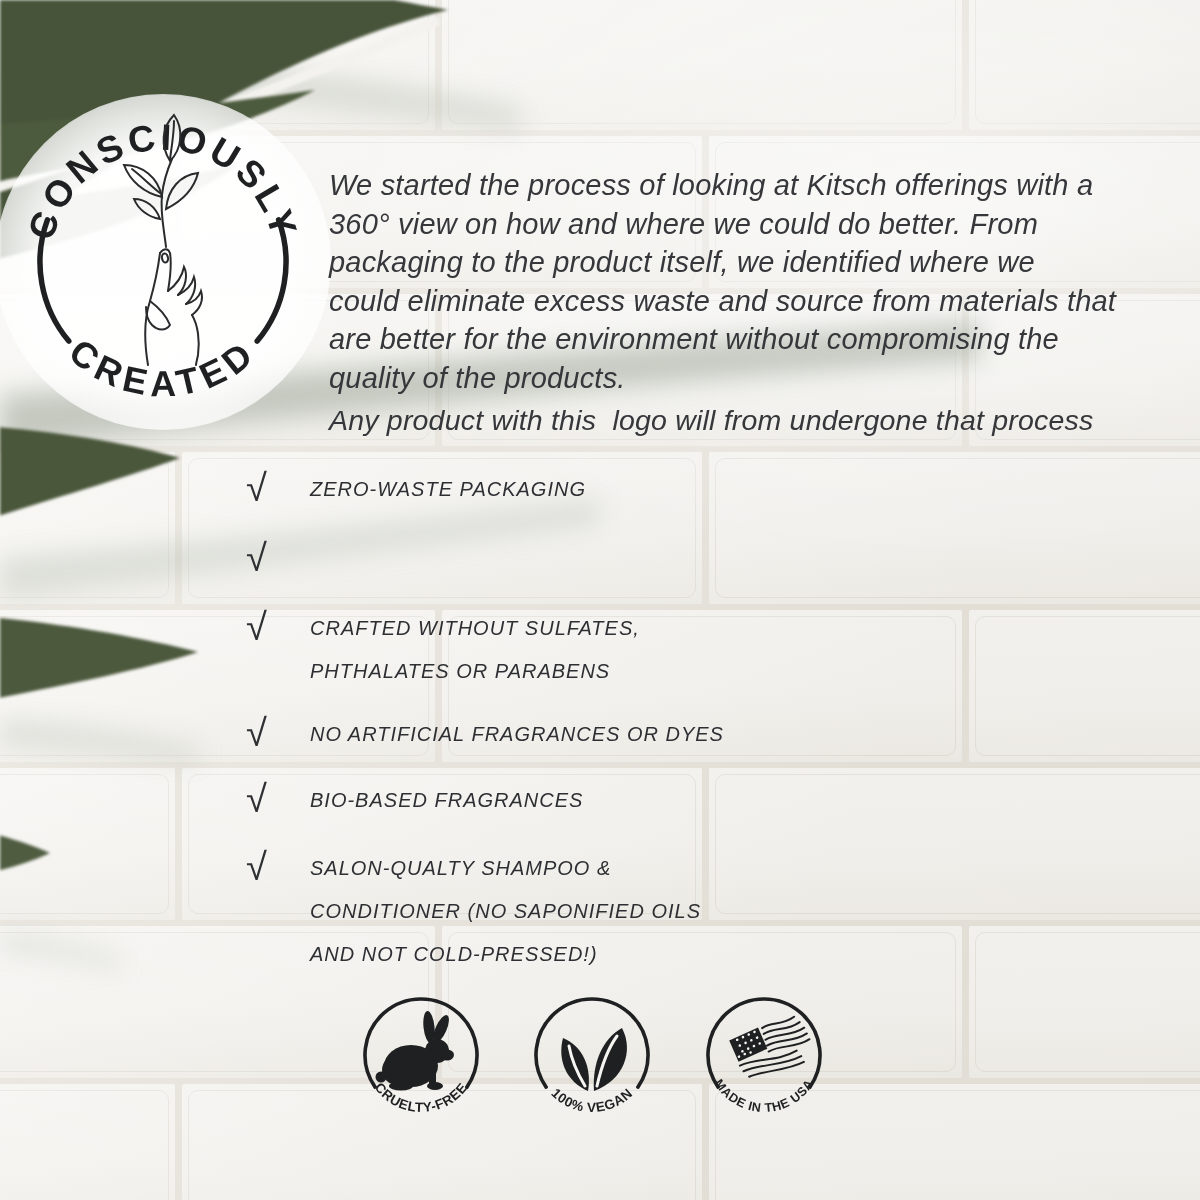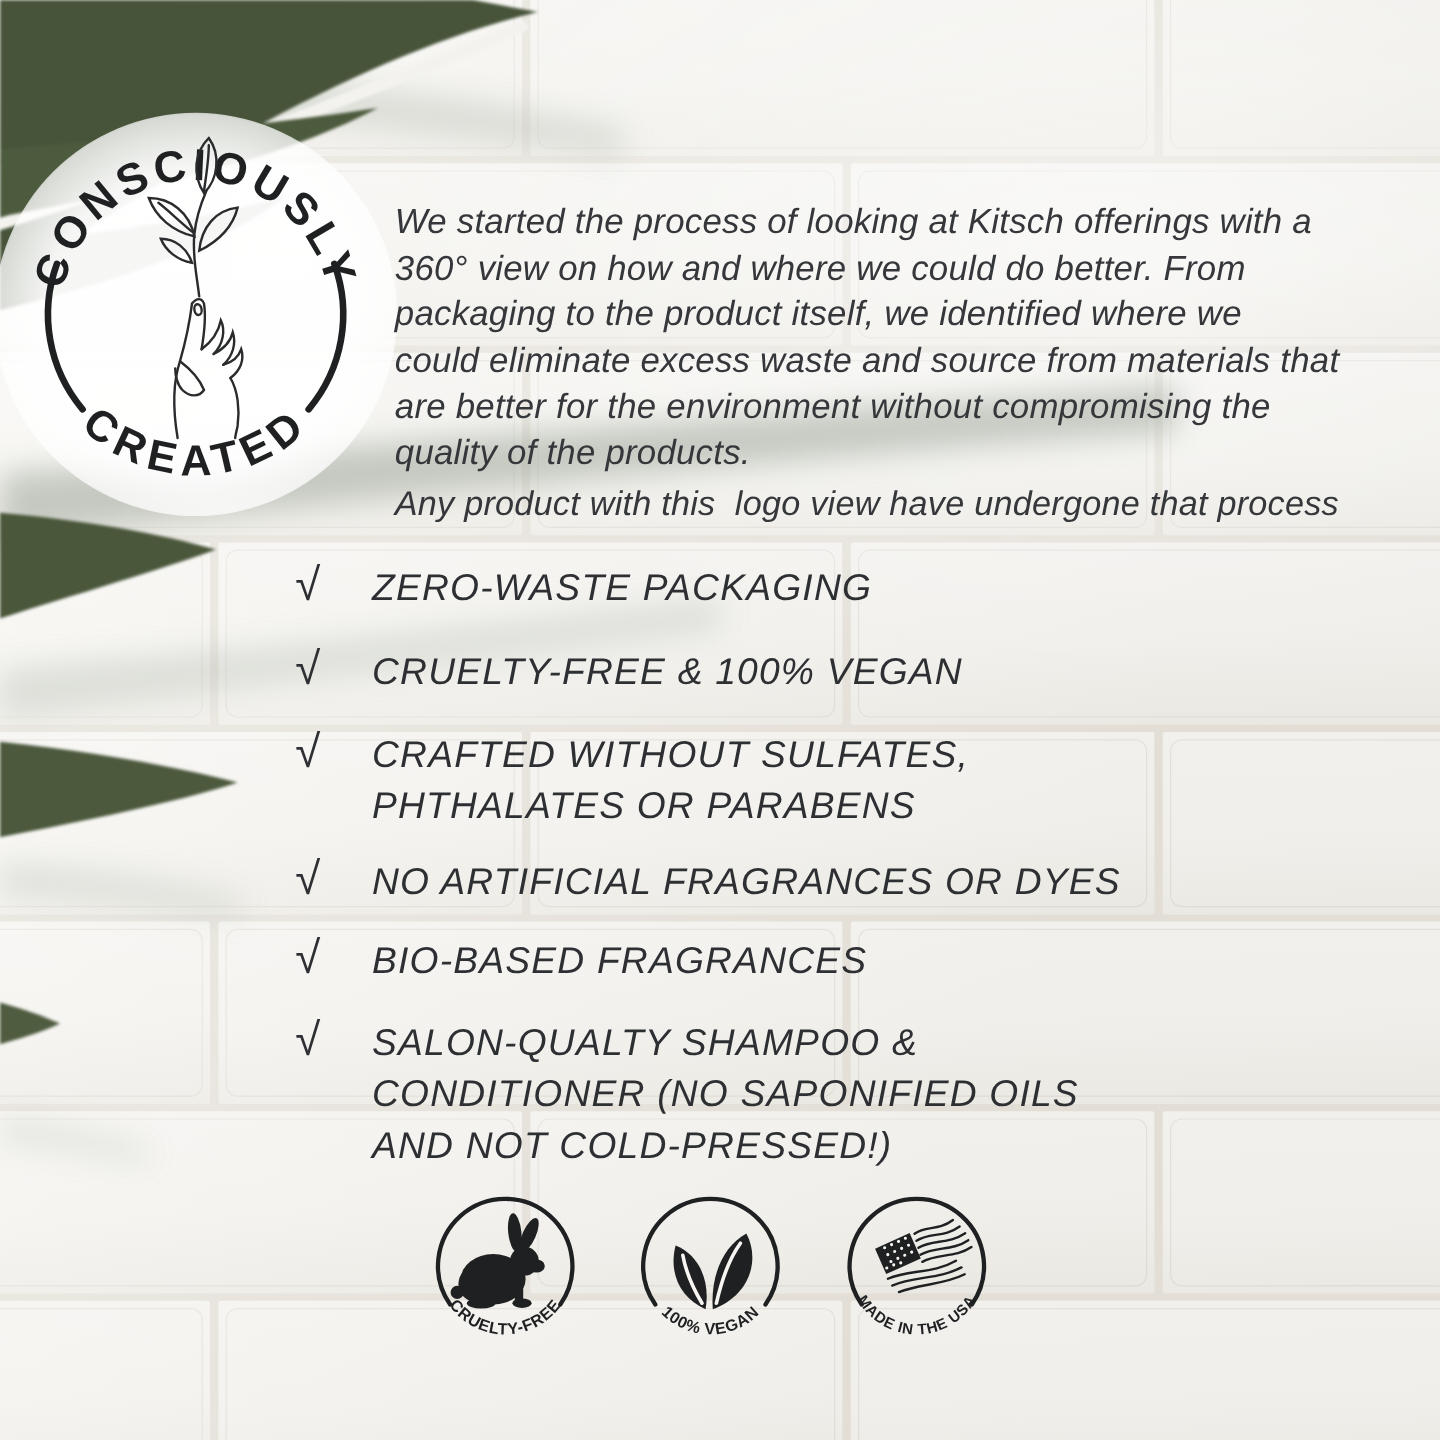--- a/index.html
+++ b/index.html
@@ -50,21 +50,21 @@
     font-size:28.5px;line-height:36px;font-style:italic;color:#35373b;
     letter-spacing:0.2px;white-space:pre-wrap;
   }
   
   .check-row{position:absolute;left:246px;display:flex;align-items:flex-start;}
   .check-mark{
     flex:none;width:64px;font-size:38px;line-height:43px;color:#2e3034;
     font-style:normal;transform:translateY(-1px);
   }
   .check-label{
-    font-size:31px;line-height:43px;font-style:italic;color:#2d2f33;
+    font-size:20px;line-height:43px;font-style:italic;color:#2d2f33;
     letter-spacing:1px;white-space:pre-wrap;max-width:740px;
   }
   
   .seal{position:absolute;}
   .seal text{font-family:"Liberation Sans",sans-serif;font-weight:700;fill:#1f2022;letter-spacing:0.6px;}
 </style>
 </head>
 <body>
 
 <div class="stage">
@@ -170,29 +170,28 @@
       <path d="M152,204 C160,210 168,218 172,228 C168,234 160,234 154,228 C150,224 148,216 148,210"></path>
     </g>
   </svg>
 
   <div class="para">We started the process of looking at Kitsch offerings with a
 360° view on how and where we could do better. From
 packaging to the product itself, we identified where we
 could eliminate excess waste and source from materials that
 are better for the environment without compromising the
 quality of the products.</div>
-  <div class="note">Any product with this  logo view have undergone that process</div>
+  <div class="note">Any product with this  logo will from undergone that process</div>
 
   <div class="check-row" style="top:468px">
     <span class="check-mark">√</span>
     <span class="check-label">ZERO-WASTE PACKAGING</span>
   </div>
   <div class="check-row" style="top:538px">
     <span class="check-mark">√</span>
-    <span class="check-label">CRUELTY-FREE &amp; 100% VEGAN</span>
   </div>
   <div class="check-row" style="top:607px">
     <span class="check-mark">√</span>
     <span class="check-label">CRAFTED WITHOUT SULFATES,
 PHTHALATES OR PARABENS</span>
   </div>
   <div class="check-row" style="top:713px">
     <span class="check-mark">√</span>
     <span class="check-label">NO ARTIFICIAL FRAGRANCES OR DYES</span>
   </div>

